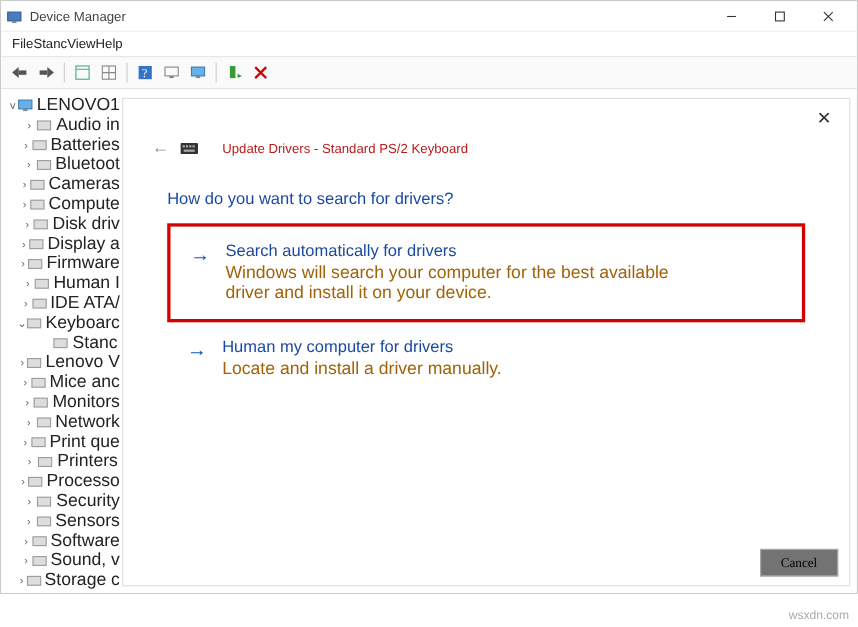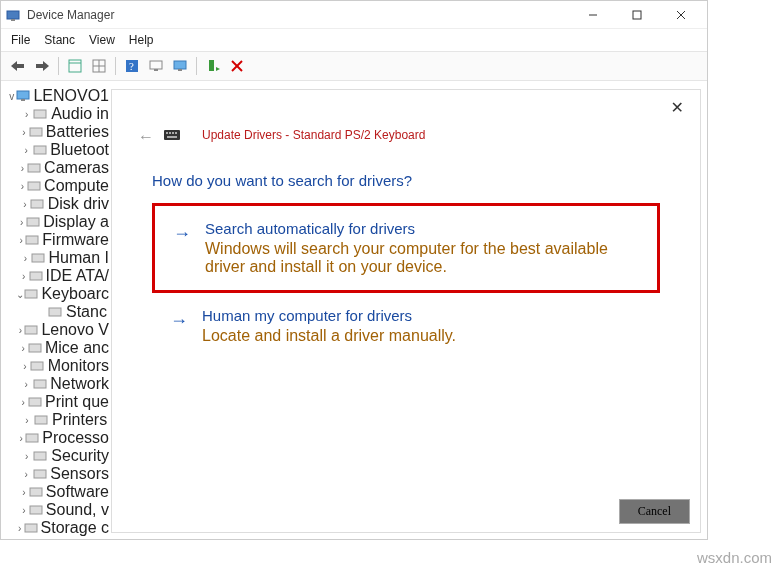--- a/index.html
+++ b/index.html
@@ -6,27 +6,27 @@
   body {
     margin: 0;
     font-family: "Segoe UI", Tahoma, sans-serif;
     font-size: 12px;
     background: #fff;
     width: 780px;
     height: 570px;
     overflow: hidden;
     position: relative;
   }
-  .window { width: 708px; height: 540px; border: 1px solid #ccc; background: #fff; position: relative; }
+  .window { width: 780px; height: 540px; border: 1px solid #ccc; background: #fff; position: relative; }
   .titlebar { display:flex; align-items:center; height:28px; border-bottom:1px solid #eee; padding:0 4px; }
   .titlebar .icon { width:16px; height:16px; margin-right:6px; display:flex; align-items:center; justify-content:center; }
   .titlebar .title { flex:0 0 auto; color:#444; }
   .titlebar .spacer { flex:1; }
   .winbtn { width:44px; height:28px; display:flex; align-items:center; justify-content:center; color:#555; }
-  .menubar { display:flex; gap:14px; padding:4px 10px; color:#222; }
+  .menubar { display:flex; padding:4px 10px; color:#222; }
   .menubar span { cursor:default; }
   .toolbar { display:flex; align-items:center; gap:2px; padding:3px 6px; border-top:1px solid #e5e5e5; border-bottom:1px solid #e5e5e5; background:#fafafa; height:30px; }
   .tbtn { width:22px; height:22px; display:flex; align-items:center; justify-content:center; border:1px solid transparent; }
   .tbtn svg { display:block; }
   .sep { width:1px; height:18px; background:#ccc; margin:0 3px; }
   .body { display:flex; height: calc(100% - 28px - 25px - 30px); }
   .tree { width:110px; padding:6px 2px 6px 6px; overflow:hidden; color:#222; border-right:0; }
   .tree-line { display:flex; align-items:center; height:18px; white-space:nowrap; overflow:hidden; }
   .tree-line .exp { width:12px; color:#666; font-size:10px; text-align:center; }
   .tree-line .indent { width:14px; }
@@ -41,21 +41,21 @@
   .dialog .hdr .htxt { color:#b91c1c; font-size:12px;margin-left:12px; }
   .dialog .question { color:#1a4aa0; font-size:15px; padding:20px 40px 10px 40px; }
   .options { padding:4px 40px 0 40px; }
   .opt { display:flex; gap:14px; padding:14px 18px; cursor:pointer; }
   .opt.hl { border:3px solid #d30000; }
   .opt .arr { color:#1a54b3; font-size:18px; line-height:18px; margin-top:2px; }
   .opt .otitle { color:#1a4aa0; font-size:15px; margin-bottom:3px; }
   .opt .odesc { color:#a16207; font-size:16px; max-width:420px; }
   .btnbar { position:absolute; bottom:8px; right:10px; }
   .btnbar button { font:12px "Segoe UI"; background:#737373; border:1px solid #aaa; padding:4px 18px; }
-  .watermark { position:absolute; bottom:4px; right:8px; color:#aaa; font-size:15px; }
+  .watermark { position:absolute; bottom:4px; right:8px; color:#aaa; font-size:11px; }
 </style>
 </head>
 <body>
 
 <div class="window">
 
   <div class="titlebar">
     <span class="icon">
       <svg width="14" height="14">
           <rect x="1" y="3" width="12" height="8" fill="#4a7dbf" stroke="#2a5a9f"></rect>

